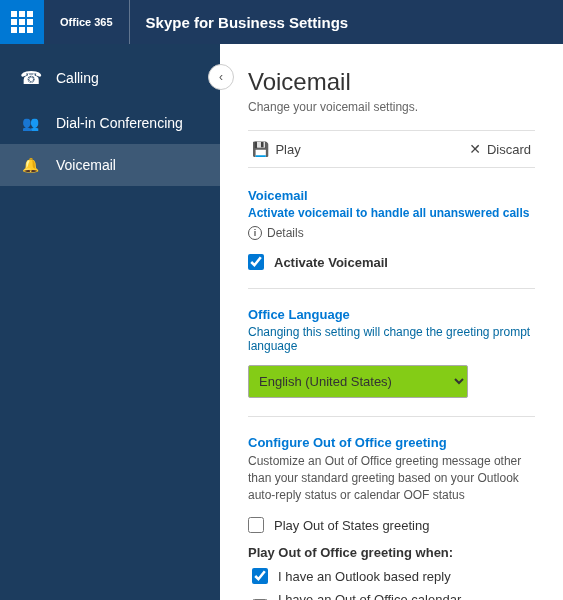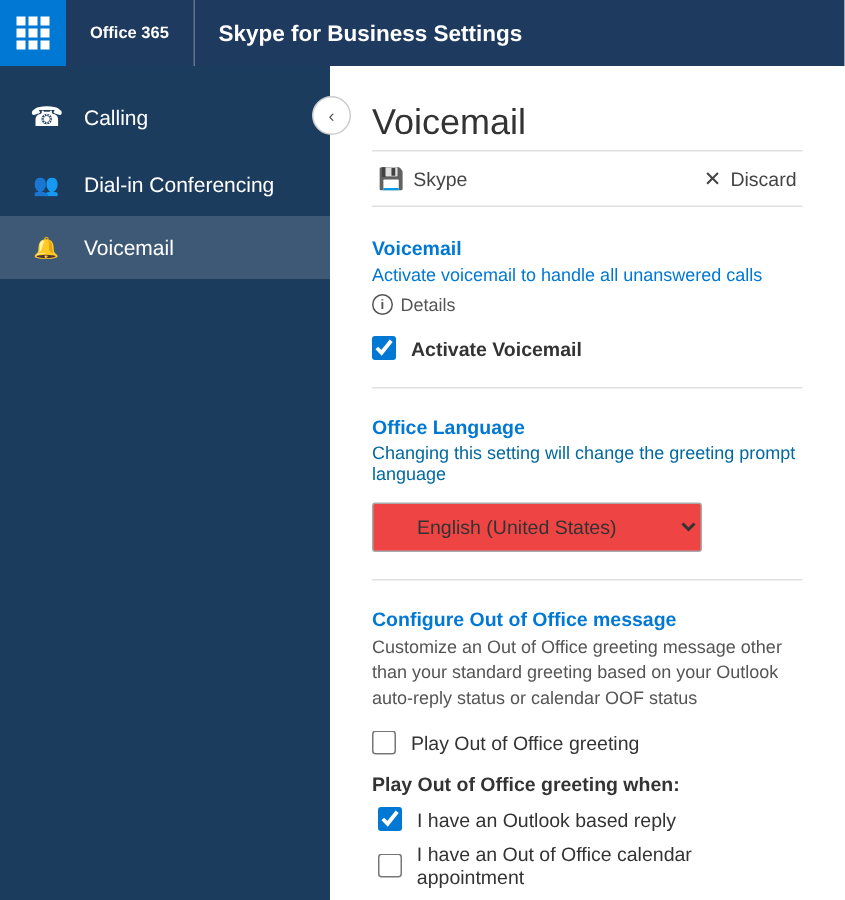--- a/index.html
+++ b/index.html
@@ -148,20 +148,21 @@
     .section-label {
       color: #0078d4;
       font-size: 13px;
       font-weight: 600;
       margin-bottom: 3px;
     }
     .section-desc {
       font-size: 12px;
       color: #0078d4;
       margin-bottom: 6px;
+      font-weight: bold;
     }
     .details-link {
       display: flex;
       align-items: center;
       gap: 5px;
       font-size: 12px;
       color: #555;
       cursor: pointer;
       margin-bottom: 14px;
     }
@@ -199,24 +200,24 @@
       margin: 18px 0;
     }
 
     
     .dropdown-wrap {
       margin: 12px 0 6px 0;
     }
     .dropdown-select {
       border: 1px solid #aaa;
       border-radius: 2px;
-      padding: 7px 25px;
-      font-size: 13px;
-      color: #333;
-      background: #ef4444;
+      padding: 7px 6px;
+      font-size: 13px;
+      color: #333;
+      background: #84cc16;
       width: 220px;
       cursor: pointer;
       appearance: auto;
     }
 
     
     .oof-section {
       margin-top: 6px;
     }
     .oof-title {
@@ -303,25 +304,26 @@
     </div>
     <div class="nav-item active">
       <span class="nav-icon" style="font-size:14px;">🔔</span>
       <span>Voicemail</span>
     </div>
   </div>
 
   <div class="content">
 
     <h1 class="page-title">Voicemail</h1>
+    <div class="page-subtitle">Change your voicemail settings.</div>
 
     <div class="toolbar">
       <button class="toolbar-btn">
         <span class="btn-icon">💾</span>
-        <span>Skype</span>
+        <span>Play</span>
       </button>
       <div class="toolbar-sep"></div>
       <button class="toolbar-btn">
         <span class="btn-icon">✕</span>
         <span>Discard</span>
       </button>
     </div>
 
     <div>
       <div class="section-label">Voicemail</div>
@@ -350,26 +352,26 @@
           <option>German</option>
           <option>Japanese</option>
           <option>Chinese (Simplified)</option>
         </select>
       </div>
     </div>
 
     <hr class="divider">
 
     <div class="oof-section">
-      <div class="oof-title">Configure Out of Office message</div>
+      <div class="oof-title">Configure Out of Office greeting</div>
       <div class="oof-desc">Customize an Out of Office greeting message other than your standard greeting based on your Outlook auto-reply status or calendar OOF status</div>
 
       <div class="play-oof-row">
         <input type="checkbox" id="playOof" style="">
-        <label for="playOof">Play Out of Office greeting</label>
+        <label for="playOof">Play Out of States greeting</label>
       </div>
 
       <div class="when-label">Play Out of Office greeting when:</div>
 
       <div class="sub-checkbox-row">
         <input type="checkbox" id="oofSub0" checked="" style="">
         <label for="oofSub0">I have an Outlook based reply</label>
       </div>
 
       <div class="sub-checkbox-row">

